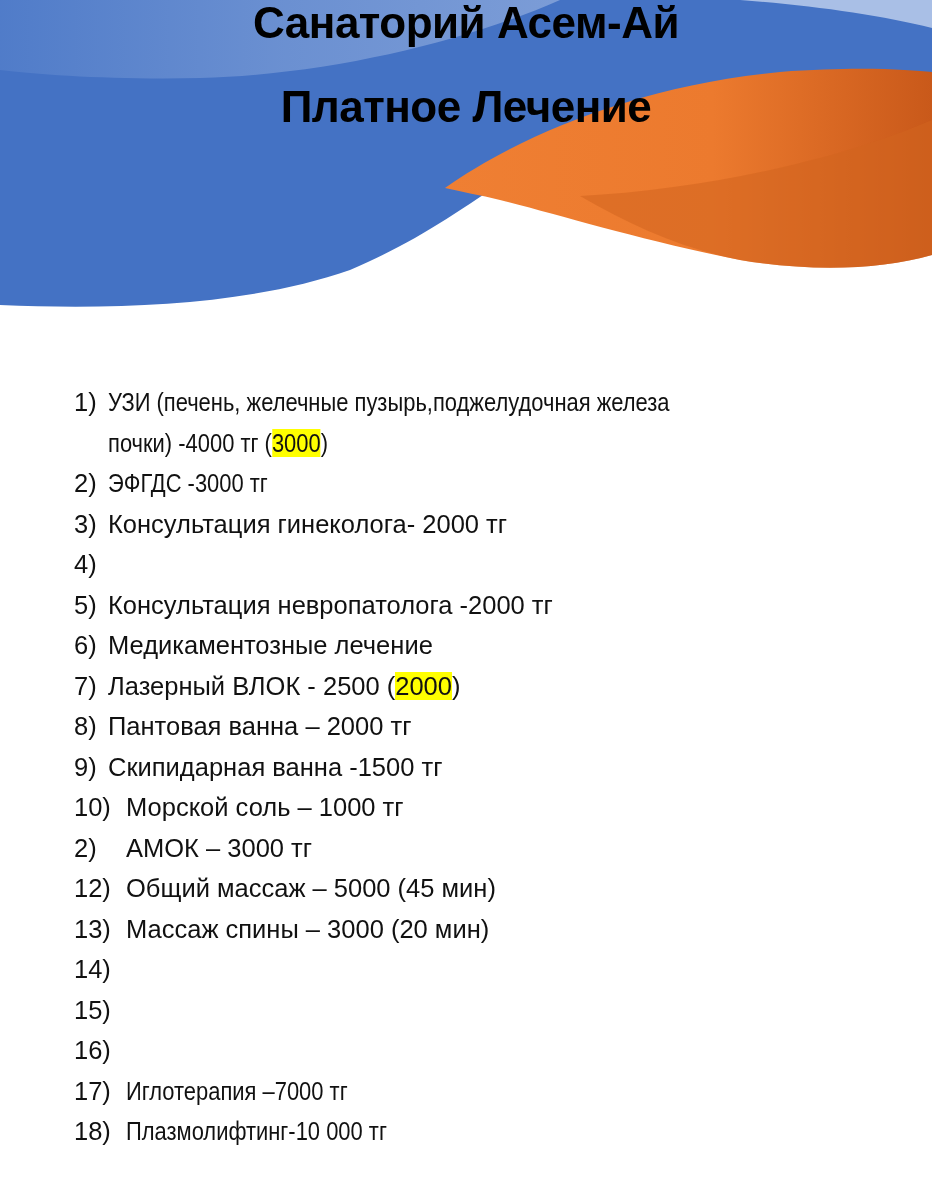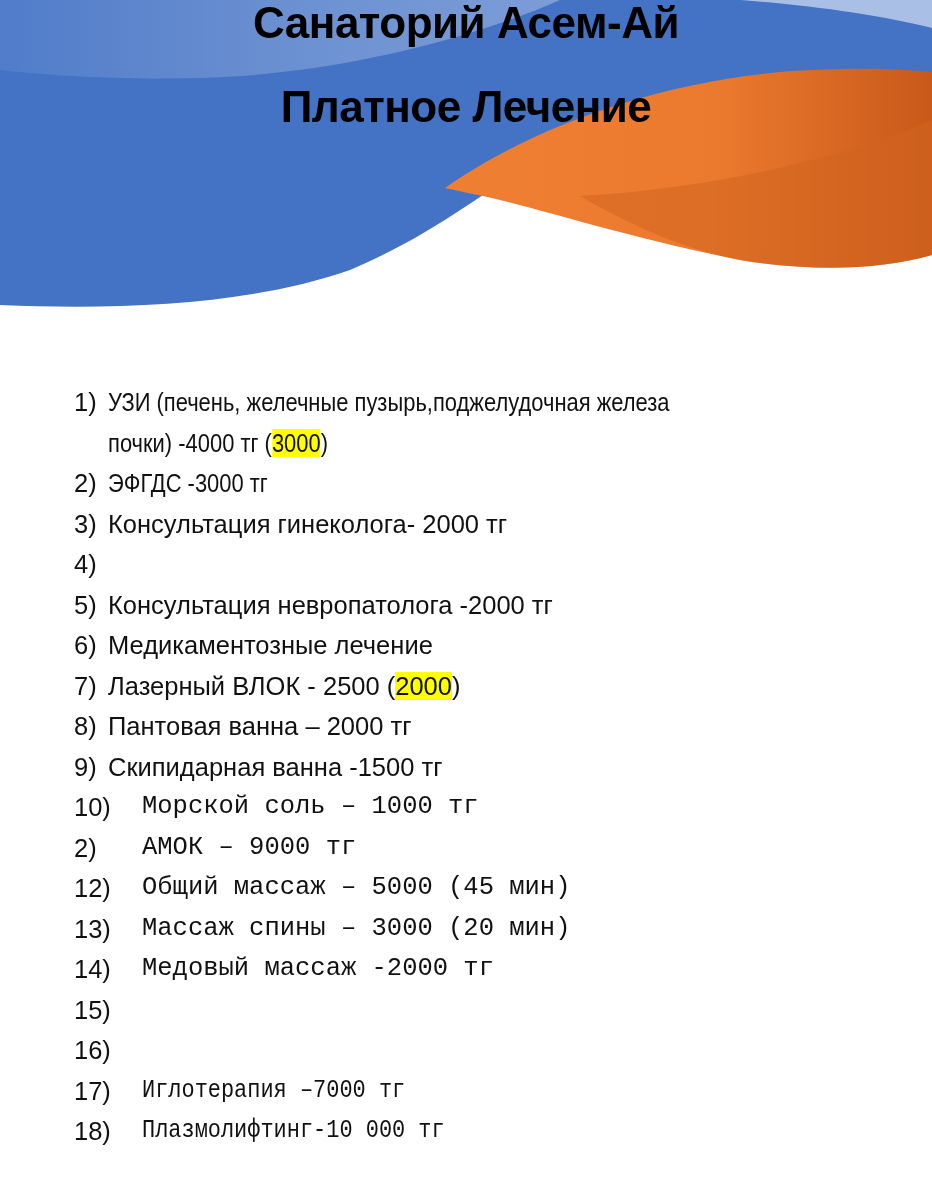--- a/index.html
+++ b/index.html
@@ -6,21 +6,21 @@
   body { width:932px; height:1180px; background:#ffffff; position:relative; overflow:hidden; font-family:"Liberation Sans", sans-serif; }
   .header-art { position:absolute; left:0; top:0; width:932px; height:320px; }
   .title { position:absolute; left:0; width:932px; text-align:center; font-weight:bold; color:#000; font-size:44px; letter-spacing:-0.5px; }
   .title-1 { top:-2px; }
   .title-2 { top:82px; }
   .list { position:absolute; left:74px; top:382px; width:840px; }
   .row { position:relative; height:40.5px; font-size:25.5px; color:#111; white-space:nowrap; line-height:40px; }
   .num { position:absolute; left:0; top:0; }
   .txt { position:absolute; top:0;text-align:center; }
   .n1 .txt { left:34px; }
-  .n2 .txt { left:68px;font-family:Liberation Mono, monospace; }
+  .n2 .txt { left:52px; }
   .cond { display:inline-block; transform-origin:left center; transform:scaleX(0.86); }
   .hl { background:#ffff00; }
 </style>
 </head>
 <body>
 
 <svg class="header-art" viewBox="0 0 932 320" preserveAspectRatio="none">
   <defs>
     <linearGradient id="og" x1="0" y1="0" x2="1" y2="0">
       <stop offset="0" stop-color="#ef7f33"></stop>
@@ -85,33 +85,32 @@
   <div class="row n1">
     <span class="num">9)</span>
     <span class="txt">Скипидарная ванна -1500 тг</span>
   </div>
   <div class="row n2">
     <span class="num">10)</span>
     <span class="txt">Морской соль – 1000 тг</span>
   </div>
   <div class="row n2">
     <span class="num">2)</span>
-    <span class="txt">АМОК – 9000 тг</span>
+    <span class="txt">АМОК – 3000 тг</span>
   </div>
   <div class="row n2">
     <span class="num">12)</span>
     <span class="txt">Общий массаж – 5000 (45 мин)</span>
   </div>
   <div class="row n2">
     <span class="num">13)</span>
     <span class="txt">Массаж спины – 3000  (20 мин)</span>
   </div>
   <div class="row n2">
     <span class="num">14)</span>
-    <span class="txt">Медовый массаж -2000 тг</span>
   </div>
   <div class="row n2">
     <span class="num">15)</span>
   </div>
   <div class="row n2">
     <span class="num">16)</span>
   </div>
   <div class="row n2">
     <span class="num">17)</span>
     <span class="txt"><span class="cond">Иглотерапия –7000 тг</span></span>

